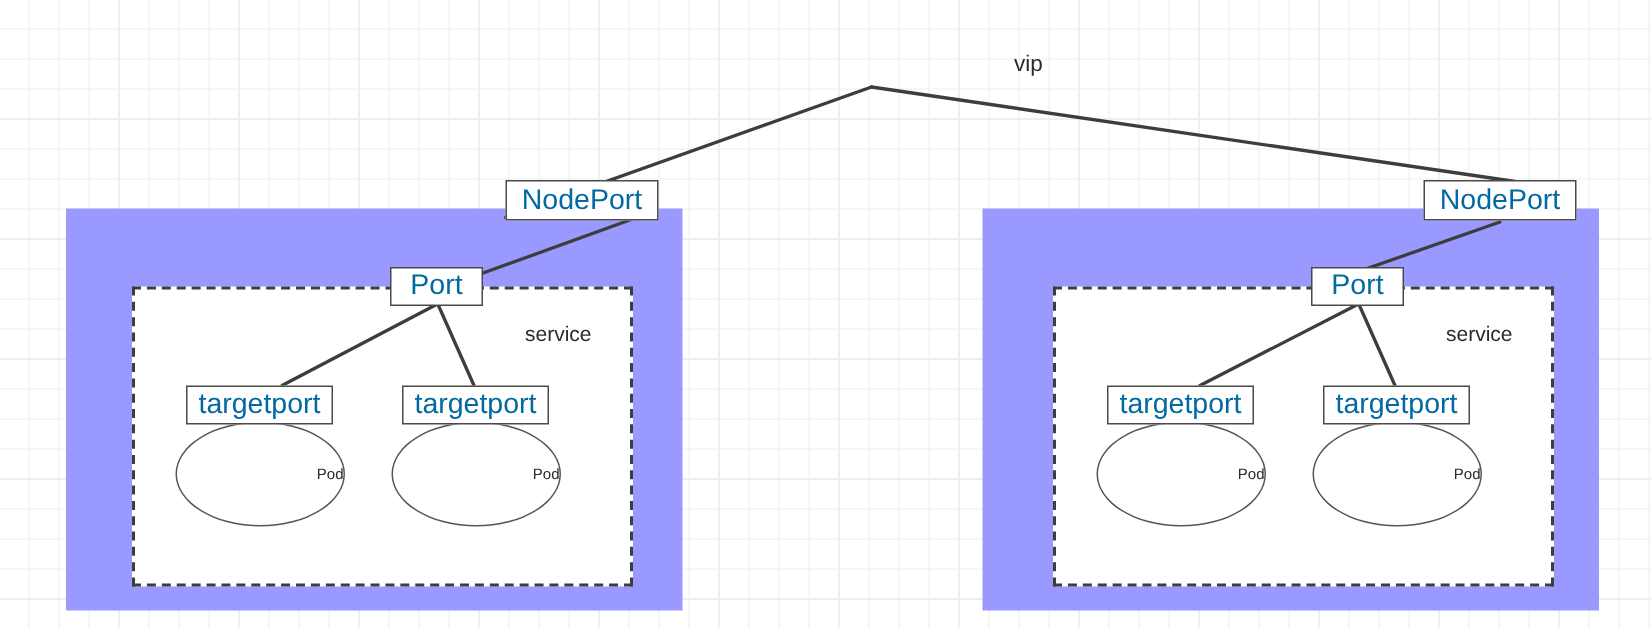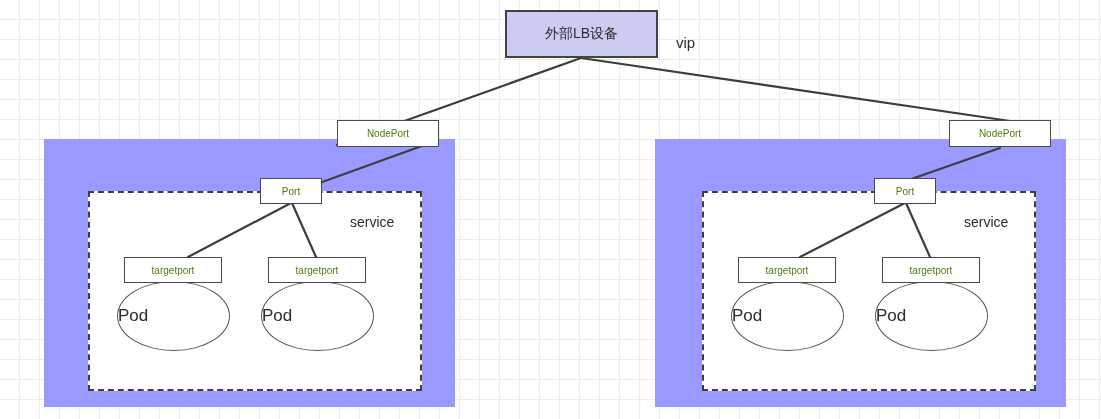--- a/index.html
+++ b/index.html
@@ -74,34 +74,34 @@
     color: #2b2b2b;
     z-index: 10;
   }
   .port-box {
     position: absolute;
     background: #ffffff;
     border: 1.5px solid #4a4a4a;
     display: flex;
     align-items: center;
     justify-content: center;
-    font-size: 10px;
-    color: #4d7c0f;
+    font-size: 19px;
+    color: #0369a1;
     box-sizing: border-box;
     z-index: 10;
   }
   .pod-ellipse {
     position: absolute;
     background: #ffffff;
     border: 1.5px solid #555555;
     border-radius: 50%;
     display: flex;
     align-items: center;
-    justify-content: flex-start;
-    font-size: 17px;
+    justify-content: flex-end;
+    font-size: 10px;
     color: #2b2b2b;
     box-sizing: border-box;
     z-index: 6;
   }
   .pod-text { pointer-events: none; }
 </style>
 </head>
 <body>
 
 <div id="canvas">
@@ -160,16 +160,15 @@
     <span class="pod-text">Pod</span>
   </div>
 
   <div class="port-box" style="left:738px; top:257px; width:98px; height:26px;">targetport</div>
   <div class="port-box" style="left:882px; top:257px; width:98px; height:26px;">targetport</div>
 
   <div class="port-box" style="left:874px; top:178px; width:62px; height:26px;">Port</div>
 
   <div class="port-box" style="left:949px; top:120px; width:102px; height:27px;">NodePort</div>
 
-  <div class="lb-box" style="left:505px; top:10px; width:153px; height:48px;">外部LB设备</div>
   <div class="vip-label" style="left:676px; top:34px;">vip</div>
 
 </div>
 
 </body></html>

